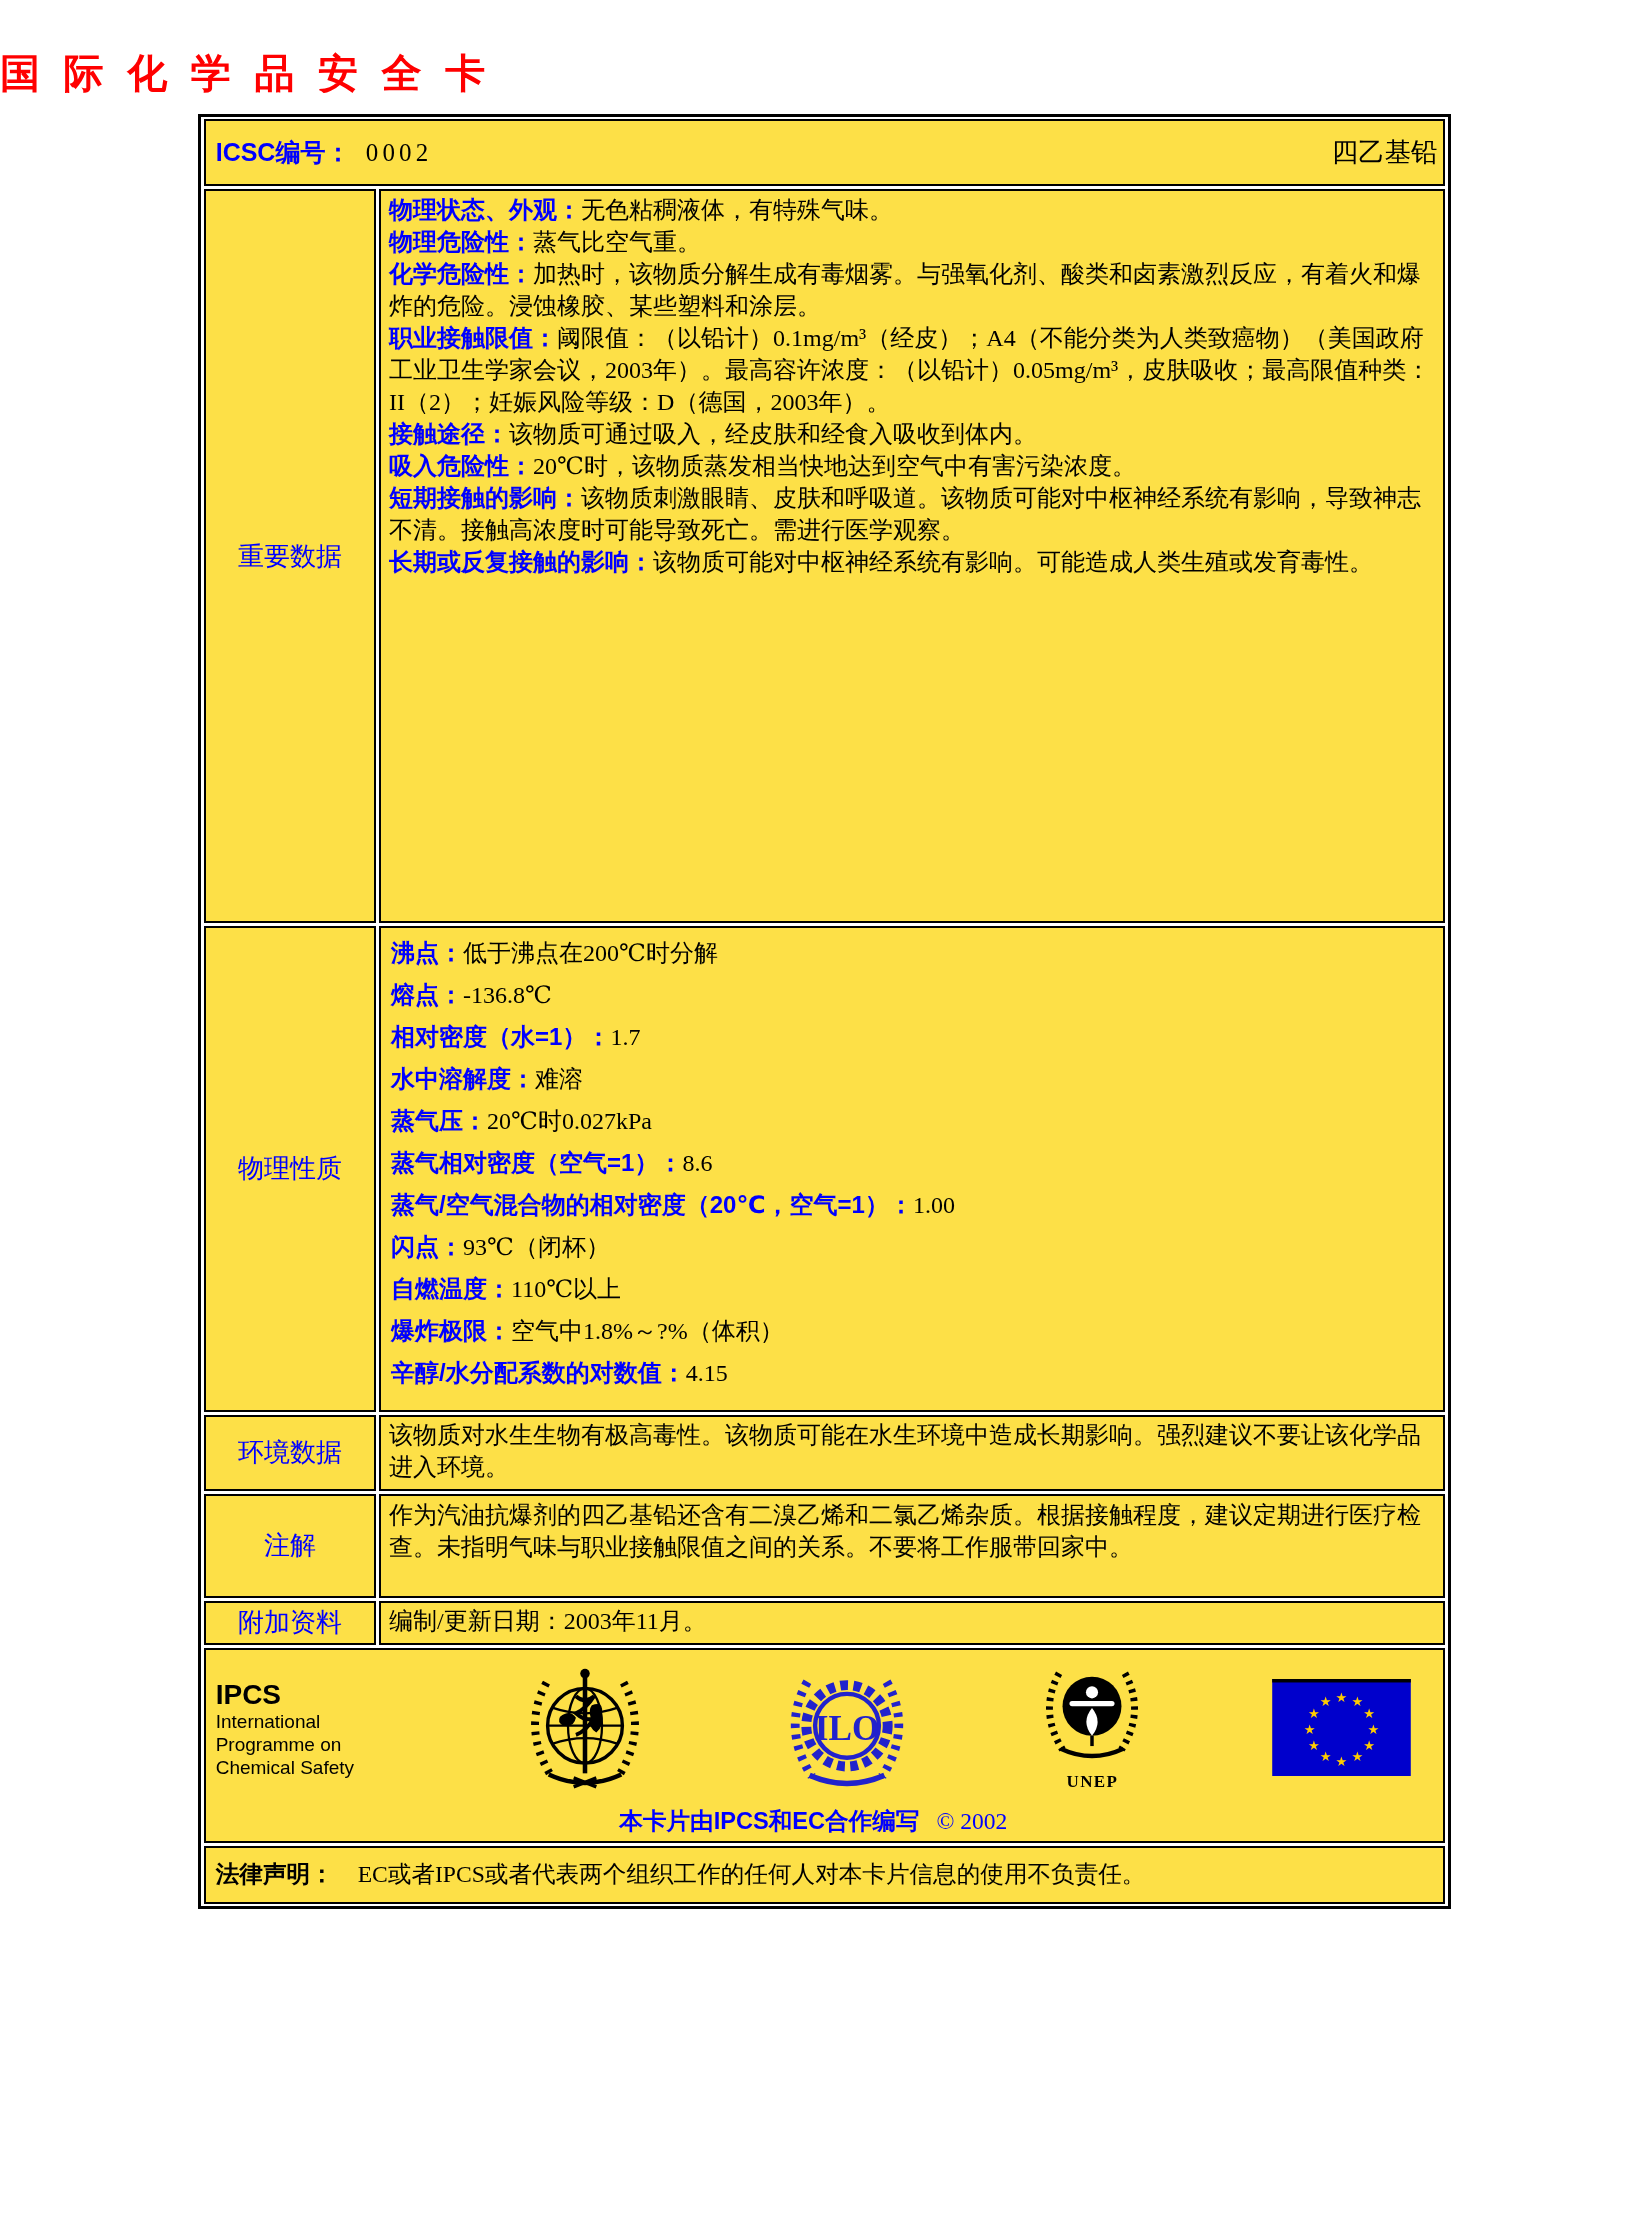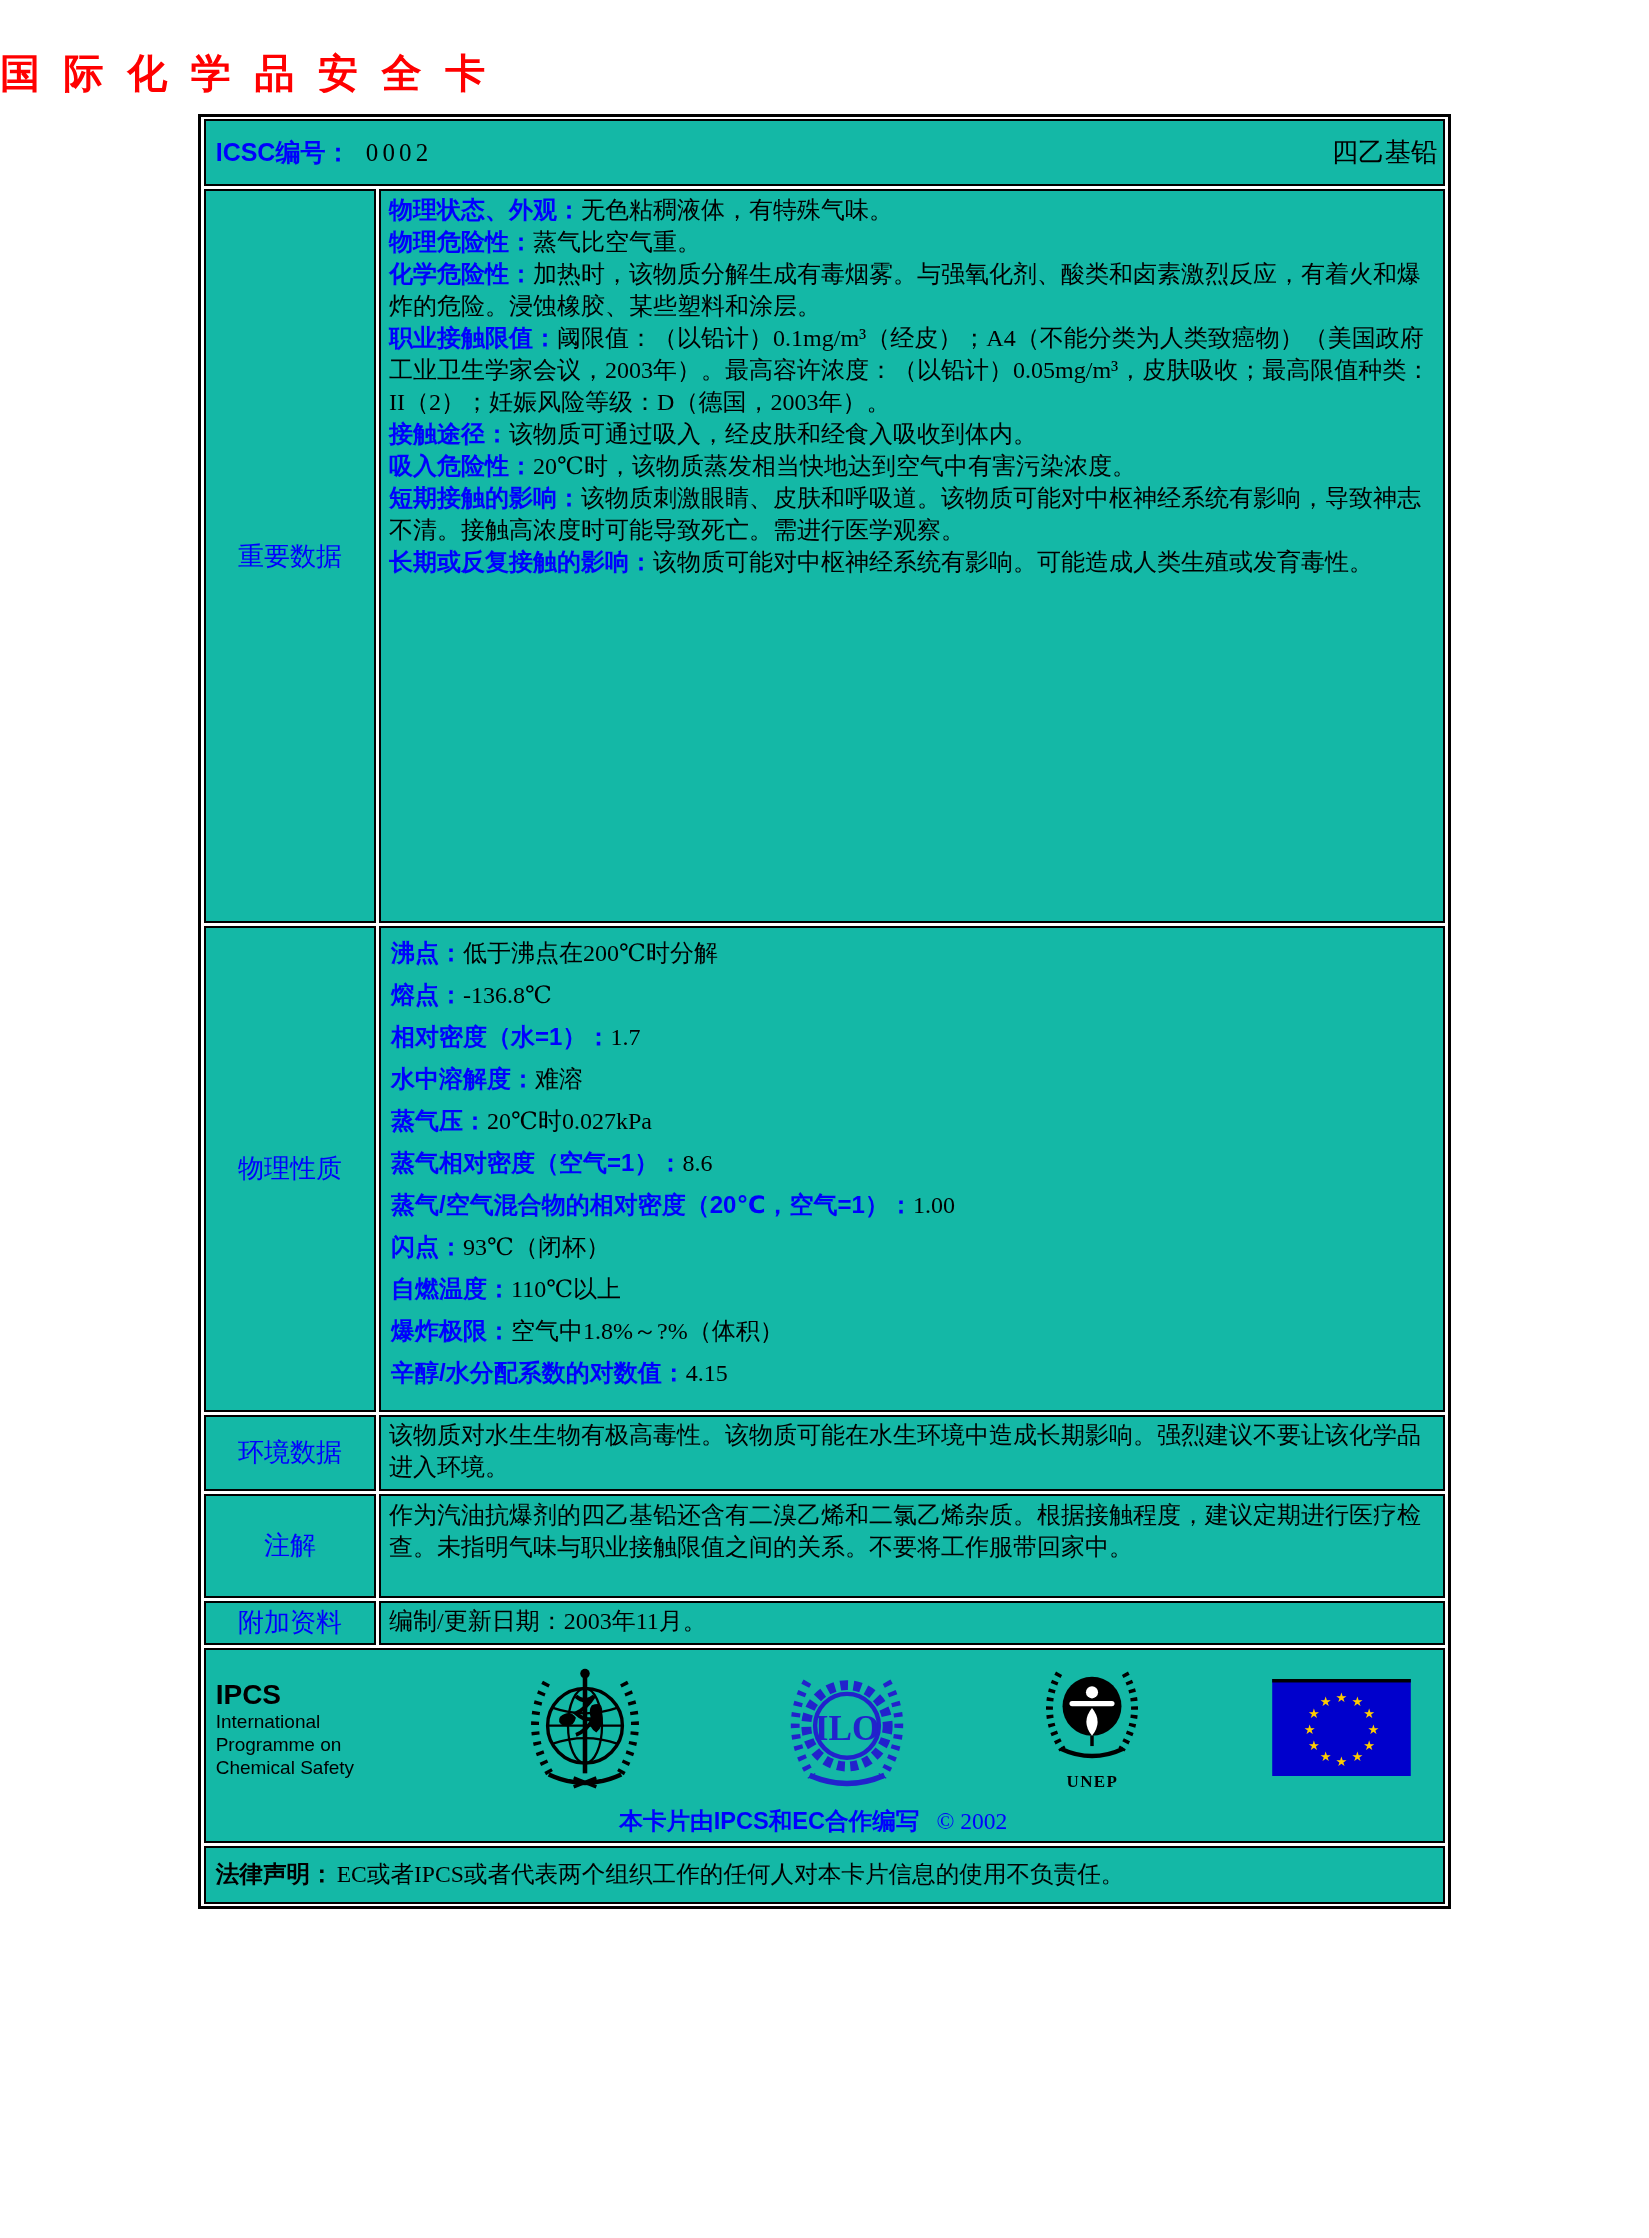--- a/index.html
+++ b/index.html
@@ -10,21 +10,21 @@
   .page-title{
     margin:46px 0 12.5px 0;text-align:left;
     color:#ff0000;font-weight:bold;font-size:40px;letter-spacing:23.6px;
     font-family:"Liberation Serif","DejaVu Serif",serif;
   }
   .card{
     width:1241px;margin:0 auto;border:3.5px solid #000;background:#fff;
     padding:2.8px;display:flex;flex-direction:column;row-gap:2.8px;
   }
   .row{display:flex;column-gap:2.8px;}
-  .cell{border:2.1px solid #000;background:#14b8a6;box-sizing:border-box;}
+  .cell{border:2.1px solid #000;background:#fde047;box-sizing:border-box;}
   .label-cell{
     flex:0 0 172px;display:flex;align-items:center;justify-content:center;
     color:#0000ff;font-weight:normal;font-size:26px;
     font-family:"Liberation Sans","DejaVu Sans",sans-serif;text-align:center;
   }
   .content-cell{flex:1 1 auto;padding:2.8px 8.3px 5.6px 8.3px;font-size:24px;line-height:32px;}
   .blue-label{
     color:#0000ff;font-weight:bold;
     font-family:"Liberation Sans","DejaVu Sans",sans-serif;
   }
@@ -48,21 +48,21 @@
   .ipcs-acronym{font-size:28px;font-weight:bold;line-height:31px;}
   .ipcs-line{font-size:19px;line-height:23px;}
   .unep-block{display:flex;flex-direction:column;align-items:center;}
   .unep-word{font-family:"Liberation Serif","DejaVu Serif",serif;font-weight:bold;font-size:17px;line-height:26.4px;letter-spacing:1.4px;}
   .credit-line{text-align:center;margin-top:7px;font-size:23.6px;color:#0000ff;}
   .credit-main{font-weight:bold;font-family:"Liberation Sans","DejaVu Sans",sans-serif;}
   .credit-year{font-family:"Liberation Serif","DejaVu Serif",serif;margin-left:11px;}
   .legal-cell{min-height:58px;display:flex;align-items:center;padding:0 9.7px;font-size:23.6px;line-height:31px;}
   .legal-label{
     font-weight:bold;font-family:"Liberation Sans","DejaVu Sans",sans-serif;
-    margin-right:3px;white-space:nowrap;
+    margin-right:24px;white-space:nowrap;
   }
 </style>
 </head>
 <body>
 
 <div class="page-title">国际化学品安全卡</div>
 
 <div class="card">
 
   <div class="row">

